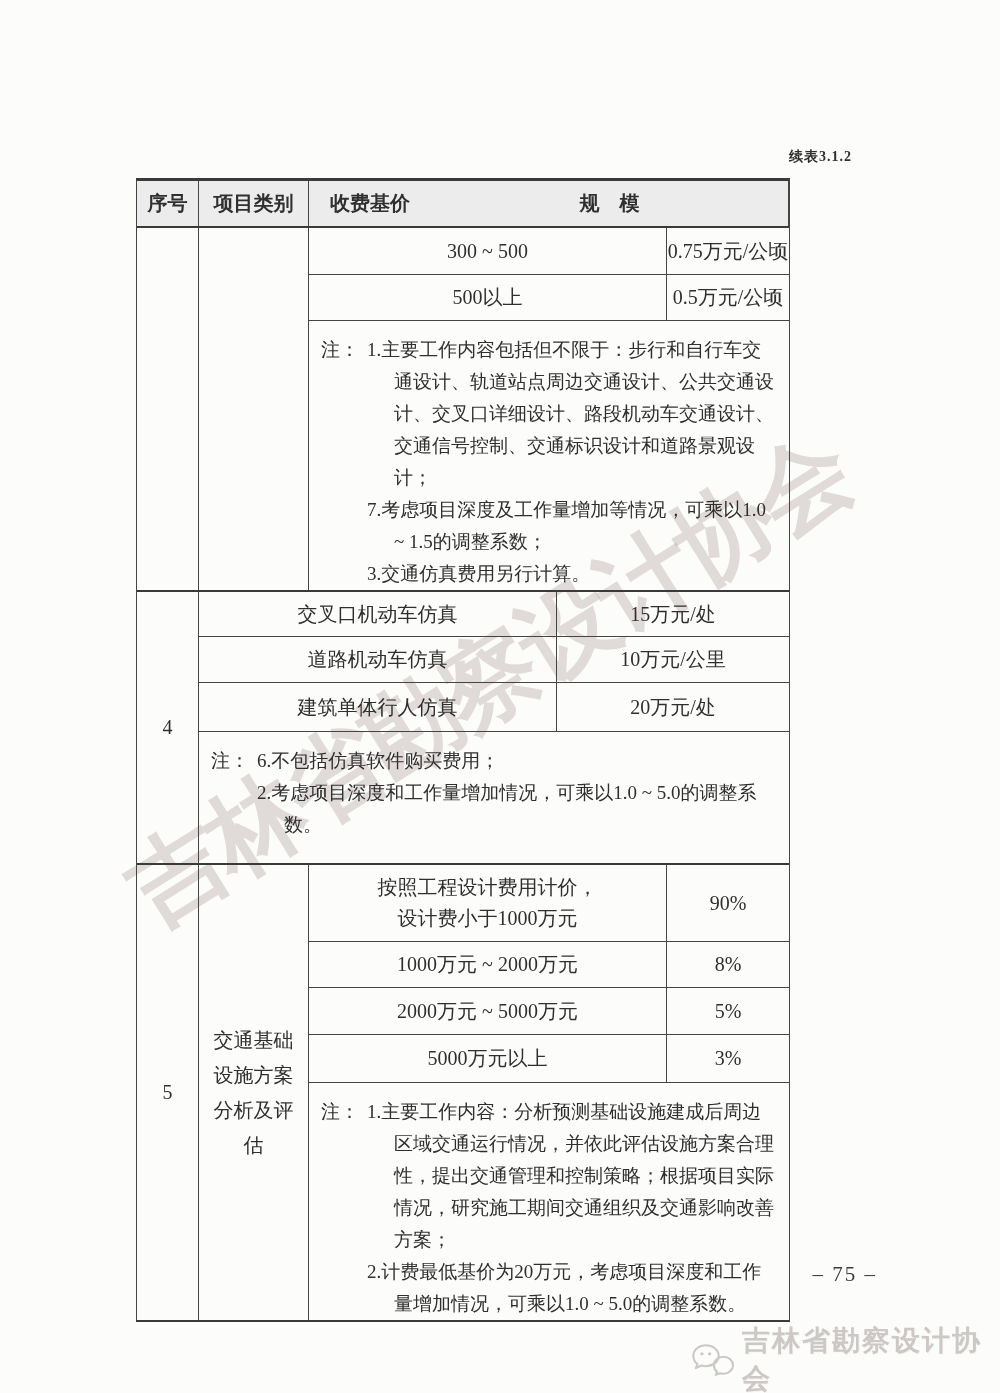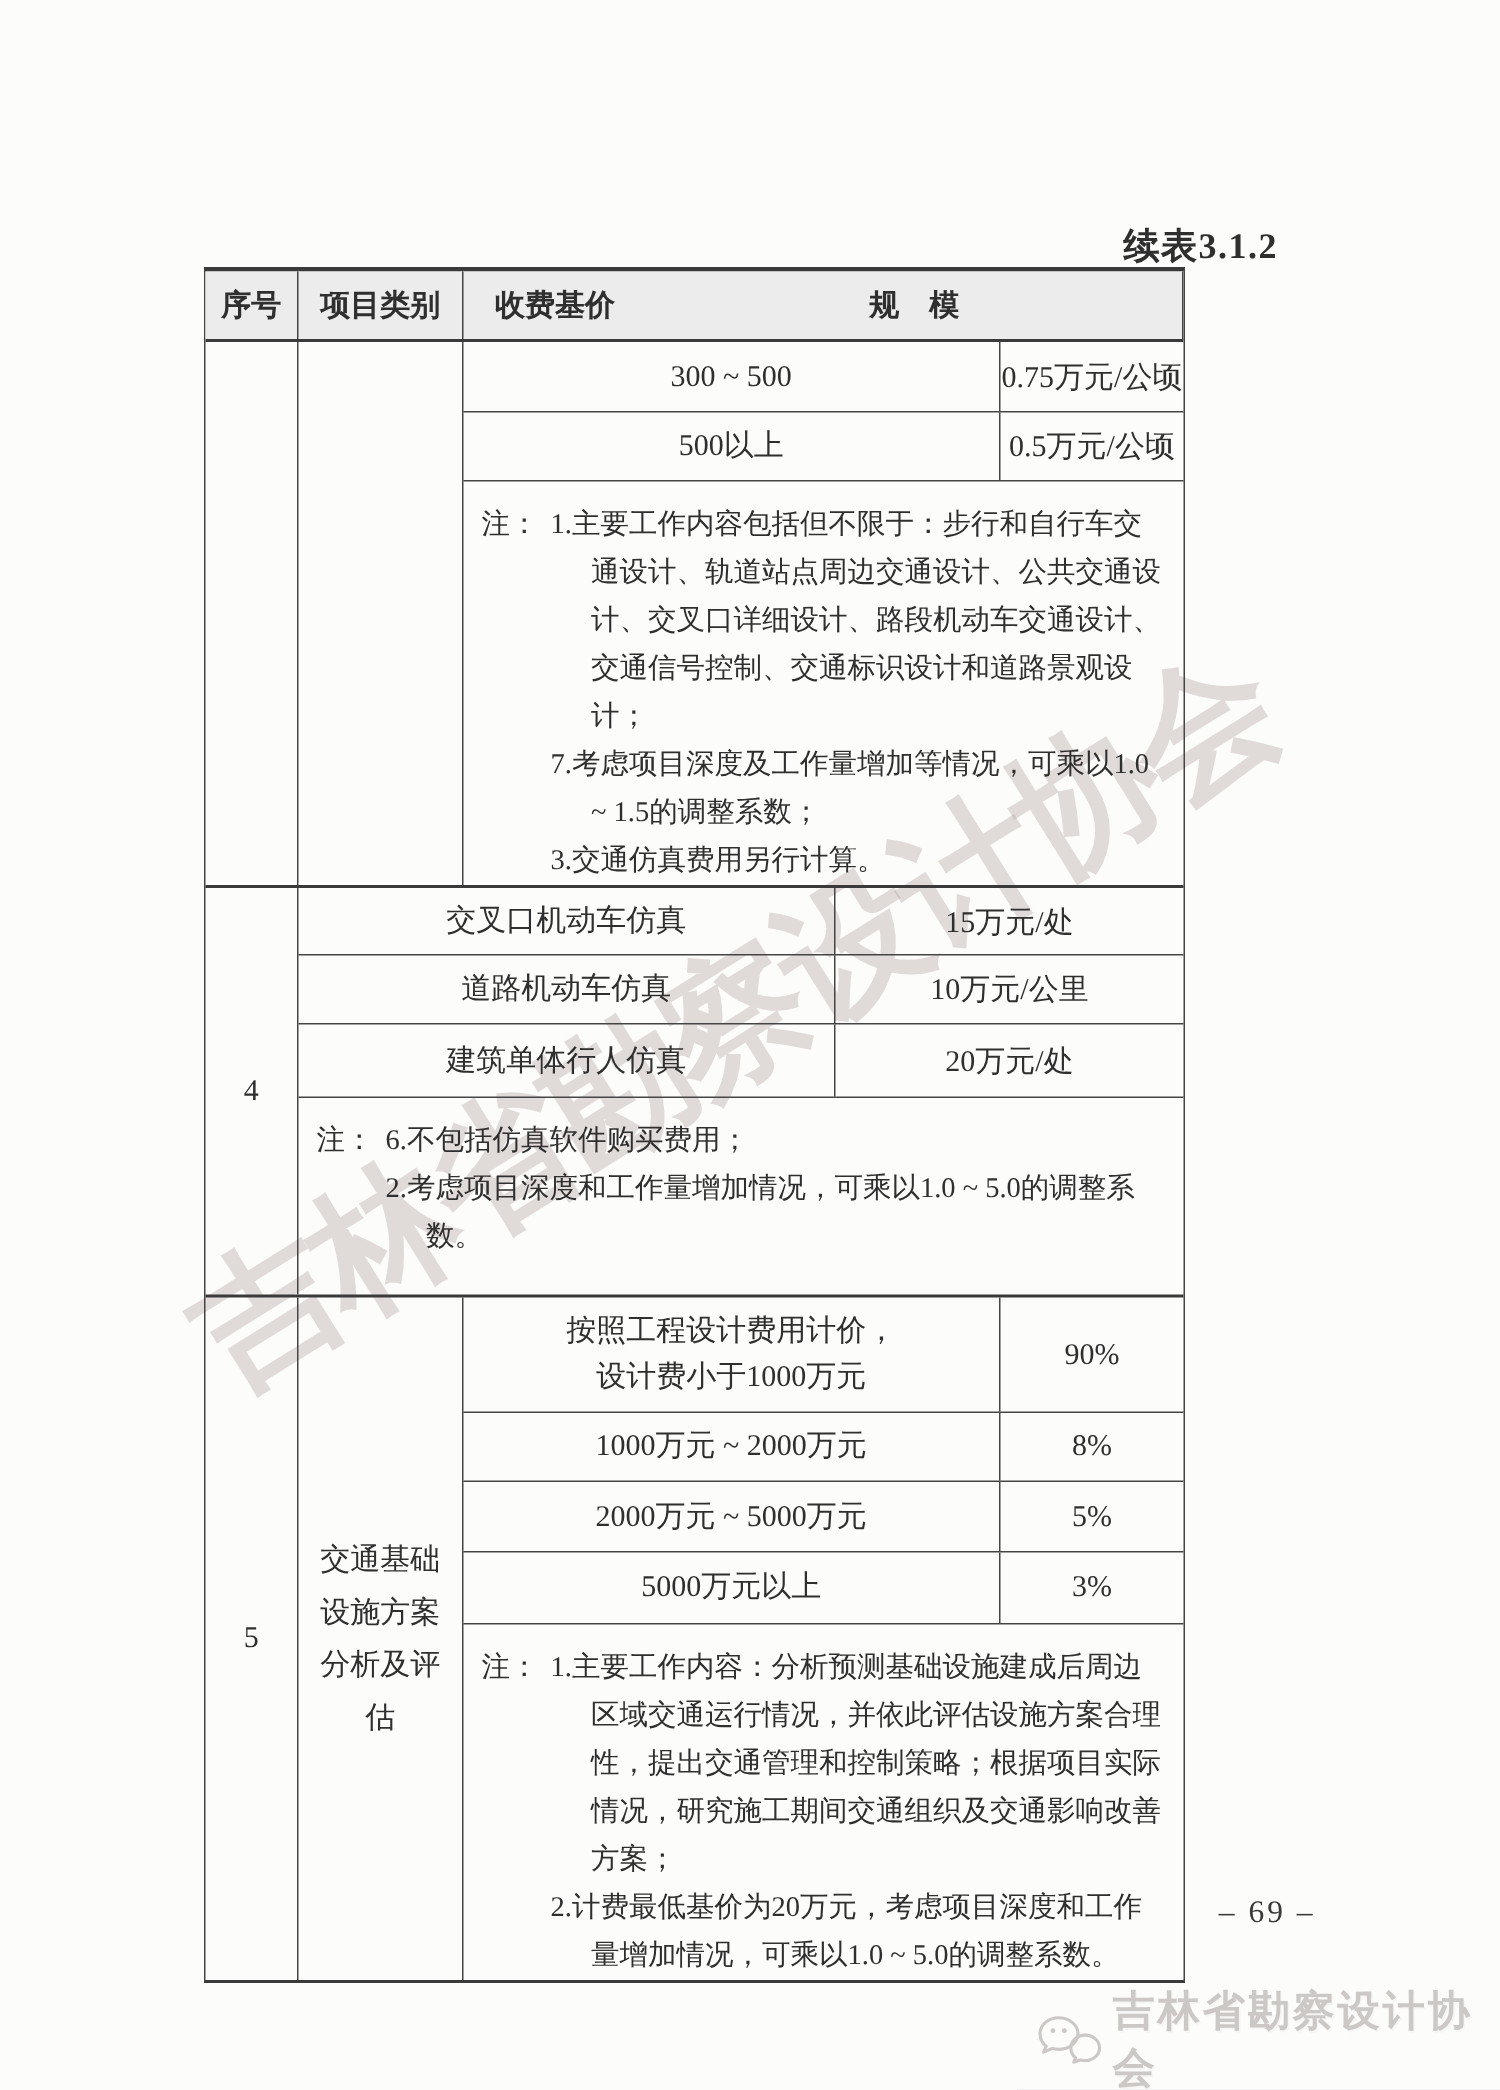--- a/index.html
+++ b/index.html
@@ -24,21 +24,21 @@
     white-space:nowrap;
     transform:rotate(-32deg);
     transform-origin:0 50%;
     z-index:1;
     pointer-events:none;
   }
   
   .caption {
     position:absolute;
     top:148px; right:148px;
-    font-size:24px;
+    font-size:14px;
     font-weight:bold;
     letter-spacing:1px;
     z-index:3;
   }
   
   .tbl {
     position:absolute;
     left:136px; top:178px;
     width:654px;
     border-left:1px solid #454545;
@@ -227,21 +227,21 @@
           <div class="note-row">
             <span class="note-label"></span>
             <span class="note-body">2.计费最低基价为20万元，考虑项目深度和工作量增加情况，可乘以1.0 ~ 5.0的调整系数。</span>
           </div>
         </div>
       </div>
     </div>
 
   </div>
 
-  <div class="pagenum">– 69 –</div>
+  <div class="pagenum">– 75 –</div>
 
   <div class="footer-brand">
     <svg class="wechat-icon" viewBox="0 0 48 40">
       <g fill="none" stroke="#ccc8c6" stroke-width="2.2" stroke-linejoin="round">
         <path d="M30 15.5c0 6.1-6 11-13.5 11-1.6 0-3.2-.2-4.6-.7L6 28.5l1.8-4.2C5.2 22.3 3.5 19.1 3.5 15.5 3.5 9.4 9.4 4.5 16.5 4.5S30 9.4 30 15.5z"></path>
         <path d="M45 25.5c0 4.9-4.5 8.9-10 8.9-1.2 0-2.4-.2-3.5-.5L27 35.5l1.3-3.1c-2-1.6-3.3-4-3.3-6.9 0-4.9 4.5-8.9 10-8.9s10 4 10 8.9z"></path>
       </g>
       <circle cx="12.5" cy="13.5" r="1.7" fill="#ccc8c6"></circle>
       <circle cx="20.5" cy="13.5" r="1.7" fill="#ccc8c6"></circle>
     </svg>

